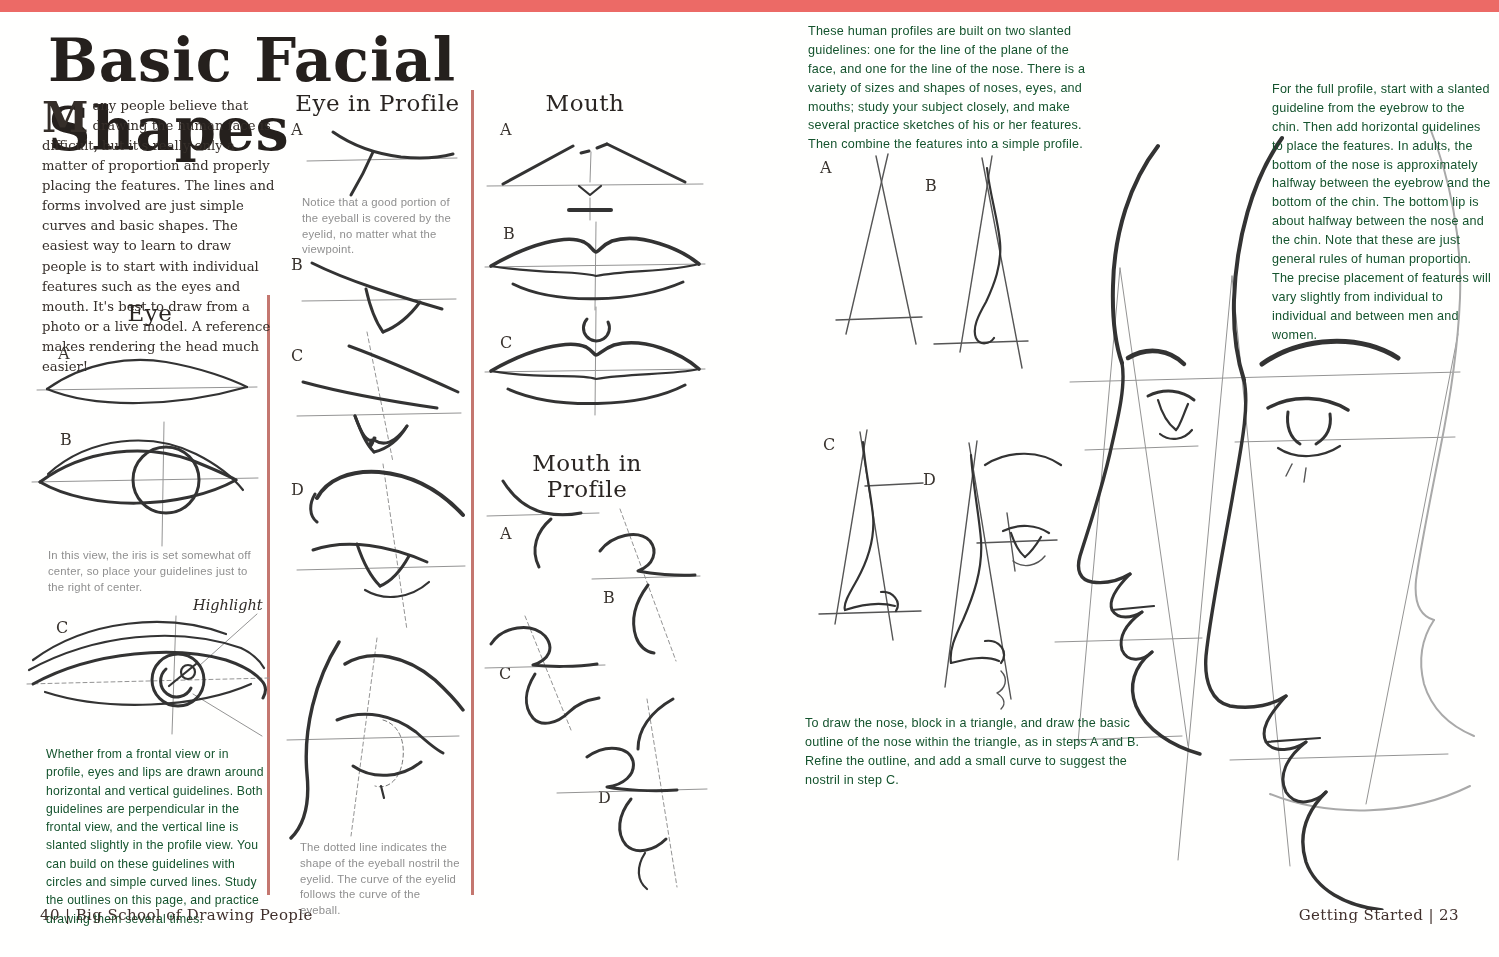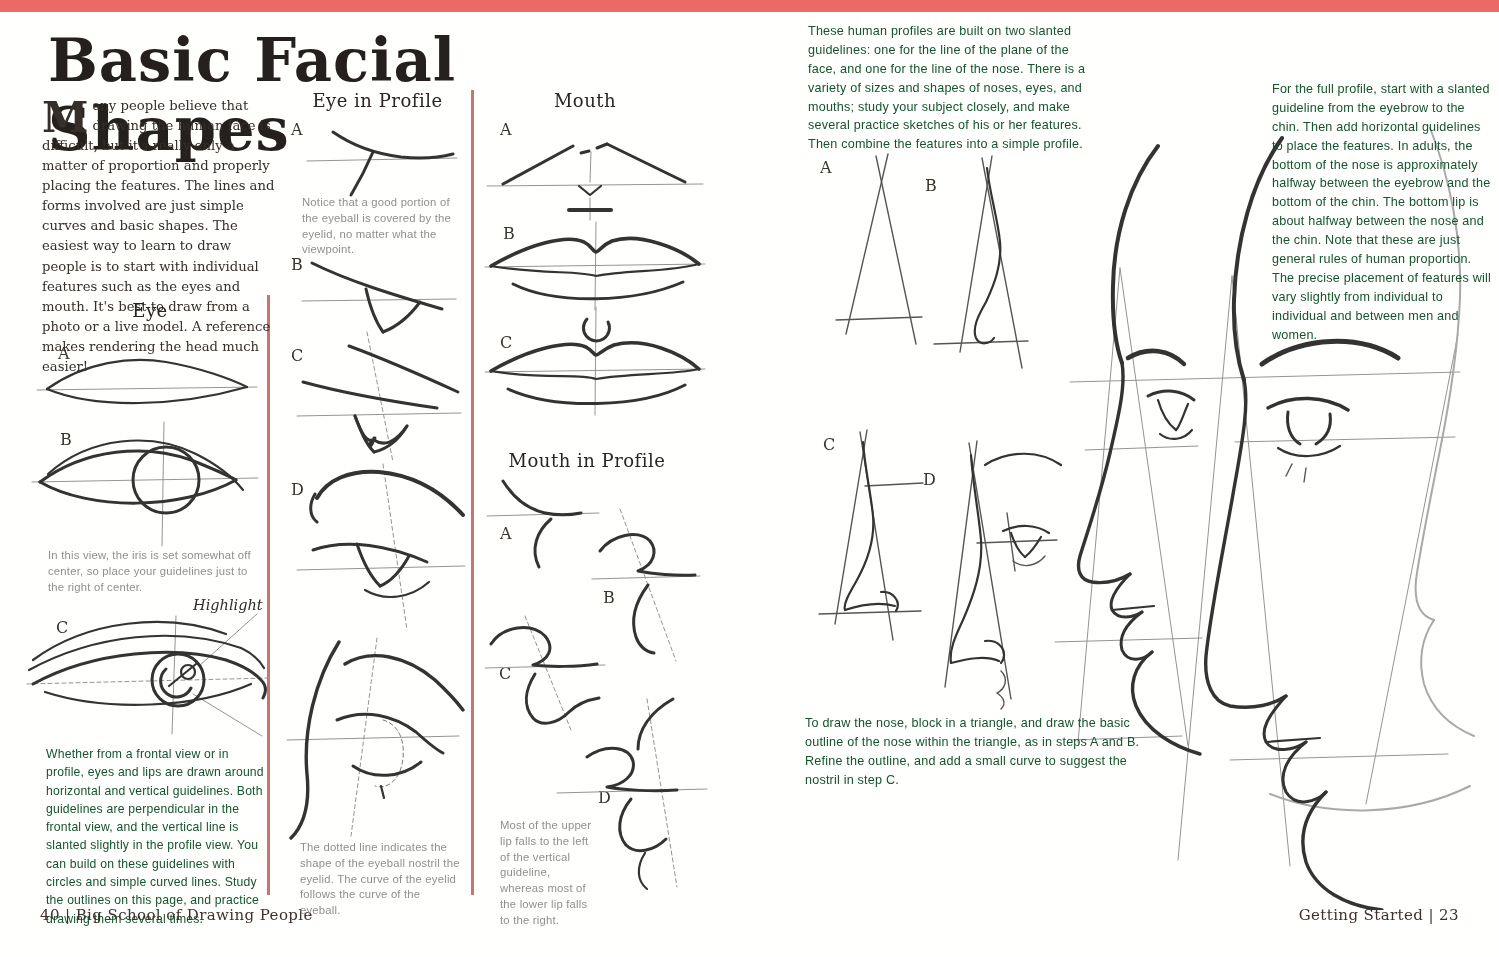--- a/index.html
+++ b/index.html
@@ -5,21 +5,21 @@
   html,body{margin:0;padding:0;background:#ffffff;}
   #page{position:relative;width:1499px;height:957px;background:#fffffe;overflow:hidden;
         font-family:"DejaVu Serif",serif;color:#2f2a26;}
   .abs{position:absolute;}
   #accent-bar{left:0;top:0;width:1499px;height:12px;background:#ec6a66;}
   .vdiv{width:3px;background:#c4776f;}
   #title{left:48px;top:26px;width:520px;font-size:59px;font-weight:bold;
          letter-spacing:1px;color:#25201d;}
   .intro{left:42px;top:96px;width:236px;font-size:13.2px;line-height:1.52;color:#352e29;}
   .dropcap{float:left;font-size:42px;line-height:0.85;font-weight:bold;padding:4px 4px 0 0;}
-  .heading{font-size:18px;letter-spacing:0.5px;color:#2a2522;text-align:center;}
+  .heading{font-size:23px;letter-spacing:0.5px;color:#2a2522;text-align:center;}
   .label{font-size:16px;color:#3a342f;}
   .cap{font-family:"Liberation Sans",sans-serif;font-size:11.3px;line-height:1.4;
        color:#8f8f8f;letter-spacing:0.2px;}
   .para{font-family:"Liberation Sans",sans-serif;font-size:12.6px;line-height:1.5;
         color:#14532d;letter-spacing:0.2px;}
   .footer{font-size:15px;color:#41302c;letter-spacing:0.4px;}
   .hl{font-size:14.5px;color:#2f2a26;}
   svg{display:block;}
   svg *{fill:none;stroke-linecap:round;stroke-linejoin:round;}
   .ink{stroke:#333;stroke-width:3;}
@@ -183,21 +183,20 @@
   </svg>
   <div class="abs label" style="left:598px;top:788px;">D</div>
   <svg class="abs" style="left:555px;top:695px;" width="155" height="198" viewBox="0 0 155 198">
     <path class="dash" d="M92,4 L122,192"></path>
     <path class="thin" d="M2,98 L152,94"></path>
     <path class="ink" d="M118,4 C95,17 83,35 83,54"></path>
     <path class="ink" d="M32,62 C52,48 74,52 78,66 C81,80 68,90 52,92 C68,95 98,97 122,95"></path>
     <path class="ink" d="M76,104 C63,120 61,138 71,150 C81,160 99,156 111,144"></path>
     <path class="ink2" d="M90,158 C81,172 82,186 92,194"></path>
   </svg>
-  <div class="abs cap" style="left:500px;top:818px;width:95px;">Most of the upper lip falls to the left of the vertical guideline, whereas most of the lower lip falls to the right.</div>
 
   <svg class="abs" style="left:1030px;top:118px;" width="462" height="792" viewBox="0 0 462 792">
 
     <path class="thin" d="M40,264 L430,254"></path>
     <path class="thin" d="M205,324 L425,319"></path>
     <path class="thin" d="M55,332 L168,328"></path>
     <path class="thin" d="M25,524 L172,520"></path>
     <path class="thin" d="M200,642 L418,636"></path>
     <path class="thin" d="M90,150 L48,625"></path>
     <path class="thin" d="M90,150 L158,628"></path>

